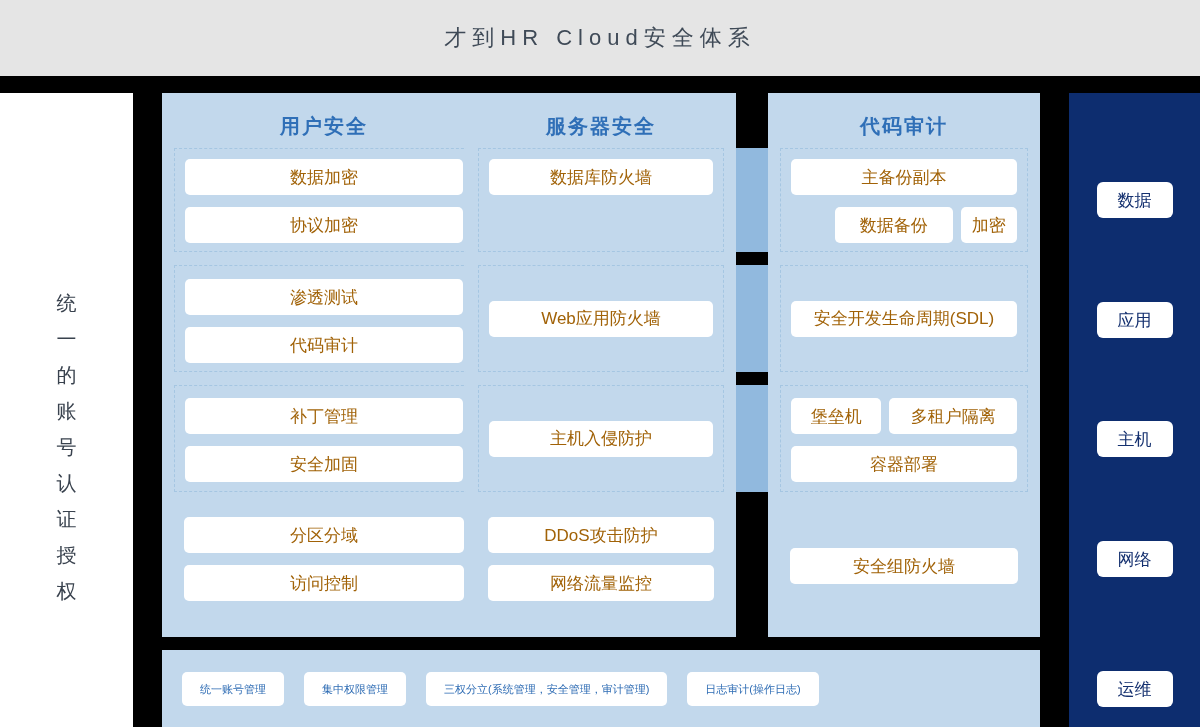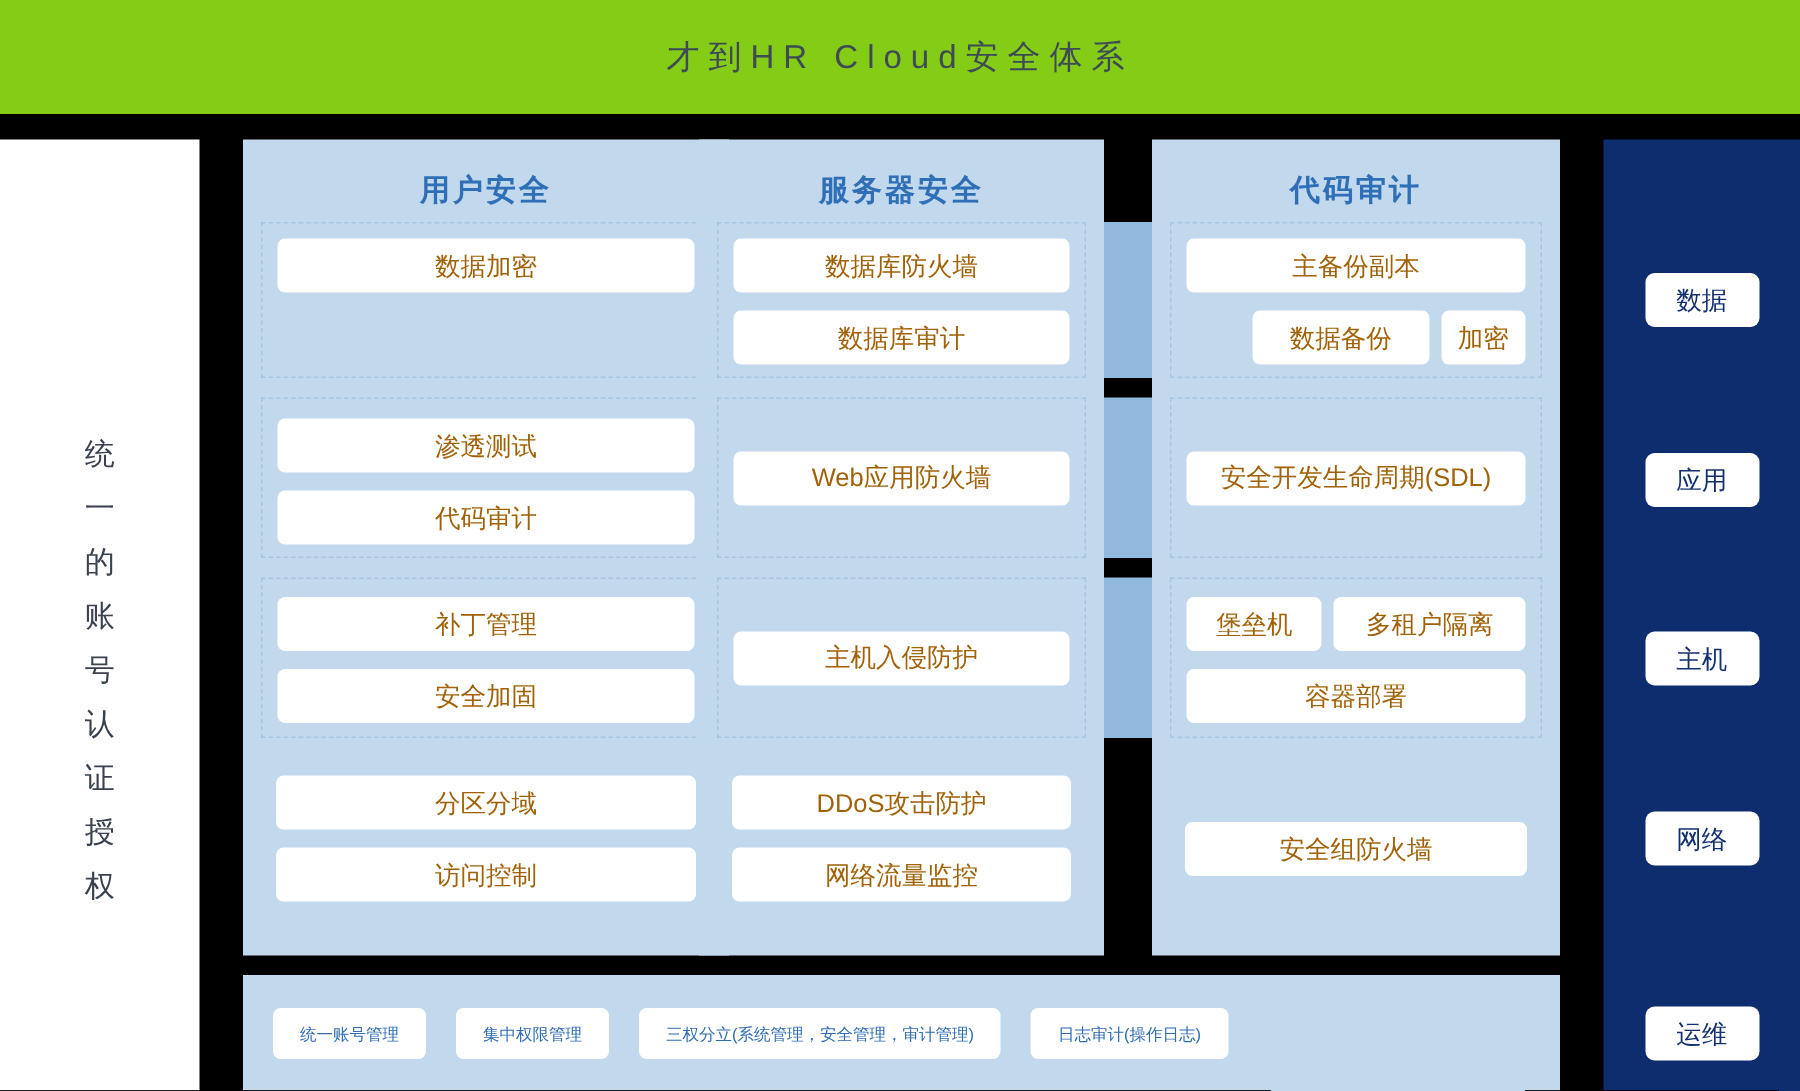--- a/index.html
+++ b/index.html
@@ -4,21 +4,21 @@
 <style>
   html,body { margin:0; padding:0; background:#000; }
   .stage {
     position:relative; width:1200px; height:727px; background:#000000;
     overflow:hidden; font-family:"Liberation Sans", sans-serif;
     -webkit-font-smoothing:antialiased;
   }
   
   .header {
     position:absolute; left:0; top:0; width:1200px; height:76px;
-    background:#84cc16; display:flex; align-items:center; justify-content:center;text-align:center;
+    background:#e5e5e5; display:flex; align-items:center; justify-content:center;text-align:center;
   }
   .title { font-size:22px; letter-spacing:6px; color:#3f4a57; font-weight:500; }
 
   
   .left-sidebar {
     position:absolute; left:0; top:93px; width:133px; height:634px;
     background:#ffffff;
   }
   .vtext {
     position:absolute; left:50%; transform:translateX(-50%); top:192px;
@@ -105,40 +105,40 @@
   <div class="connector cx1 cr2"></div>
   <div class="connector cx1 cr3"></div>
   <div class="connector cx2 cr1"></div>
   <div class="connector cx2 cr2"></div>
   <div class="connector cx2 cr3"></div>
 
   <div class="col col1">
     <div class="col-header">用户安全</div>
     <div class="group g1">
       <div class="chip">数据加密</div>
+      <div class="chip">协议加密</div>
     </div>
     <div class="group g2">
       <div class="chip">渗透测试</div>
       <div class="chip">代码审计</div>
     </div>
     <div class="group g3">
       <div class="chip">补丁管理</div>
       <div class="chip">安全加固</div>
     </div>
     <div class="group g4">
       <div class="chip">分区分域</div>
       <div class="chip">访问控制</div>
     </div>
   </div>
 
   <div class="col col2">
     <div class="col-header">服务器安全</div>
     <div class="group g1">
       <div class="chip">数据库防火墙</div>
-      <div class="chip">数据库审计</div>
     </div>
     <div class="group g2 center">
       <div class="chip">Web应用防火墙</div>
     </div>
     <div class="group g3 center">
       <div class="chip">主机入侵防护</div>
     </div>
     <div class="group g4">
       <div class="chip">DDoS攻击防护</div>
       <div class="chip">网络流量监控</div>

